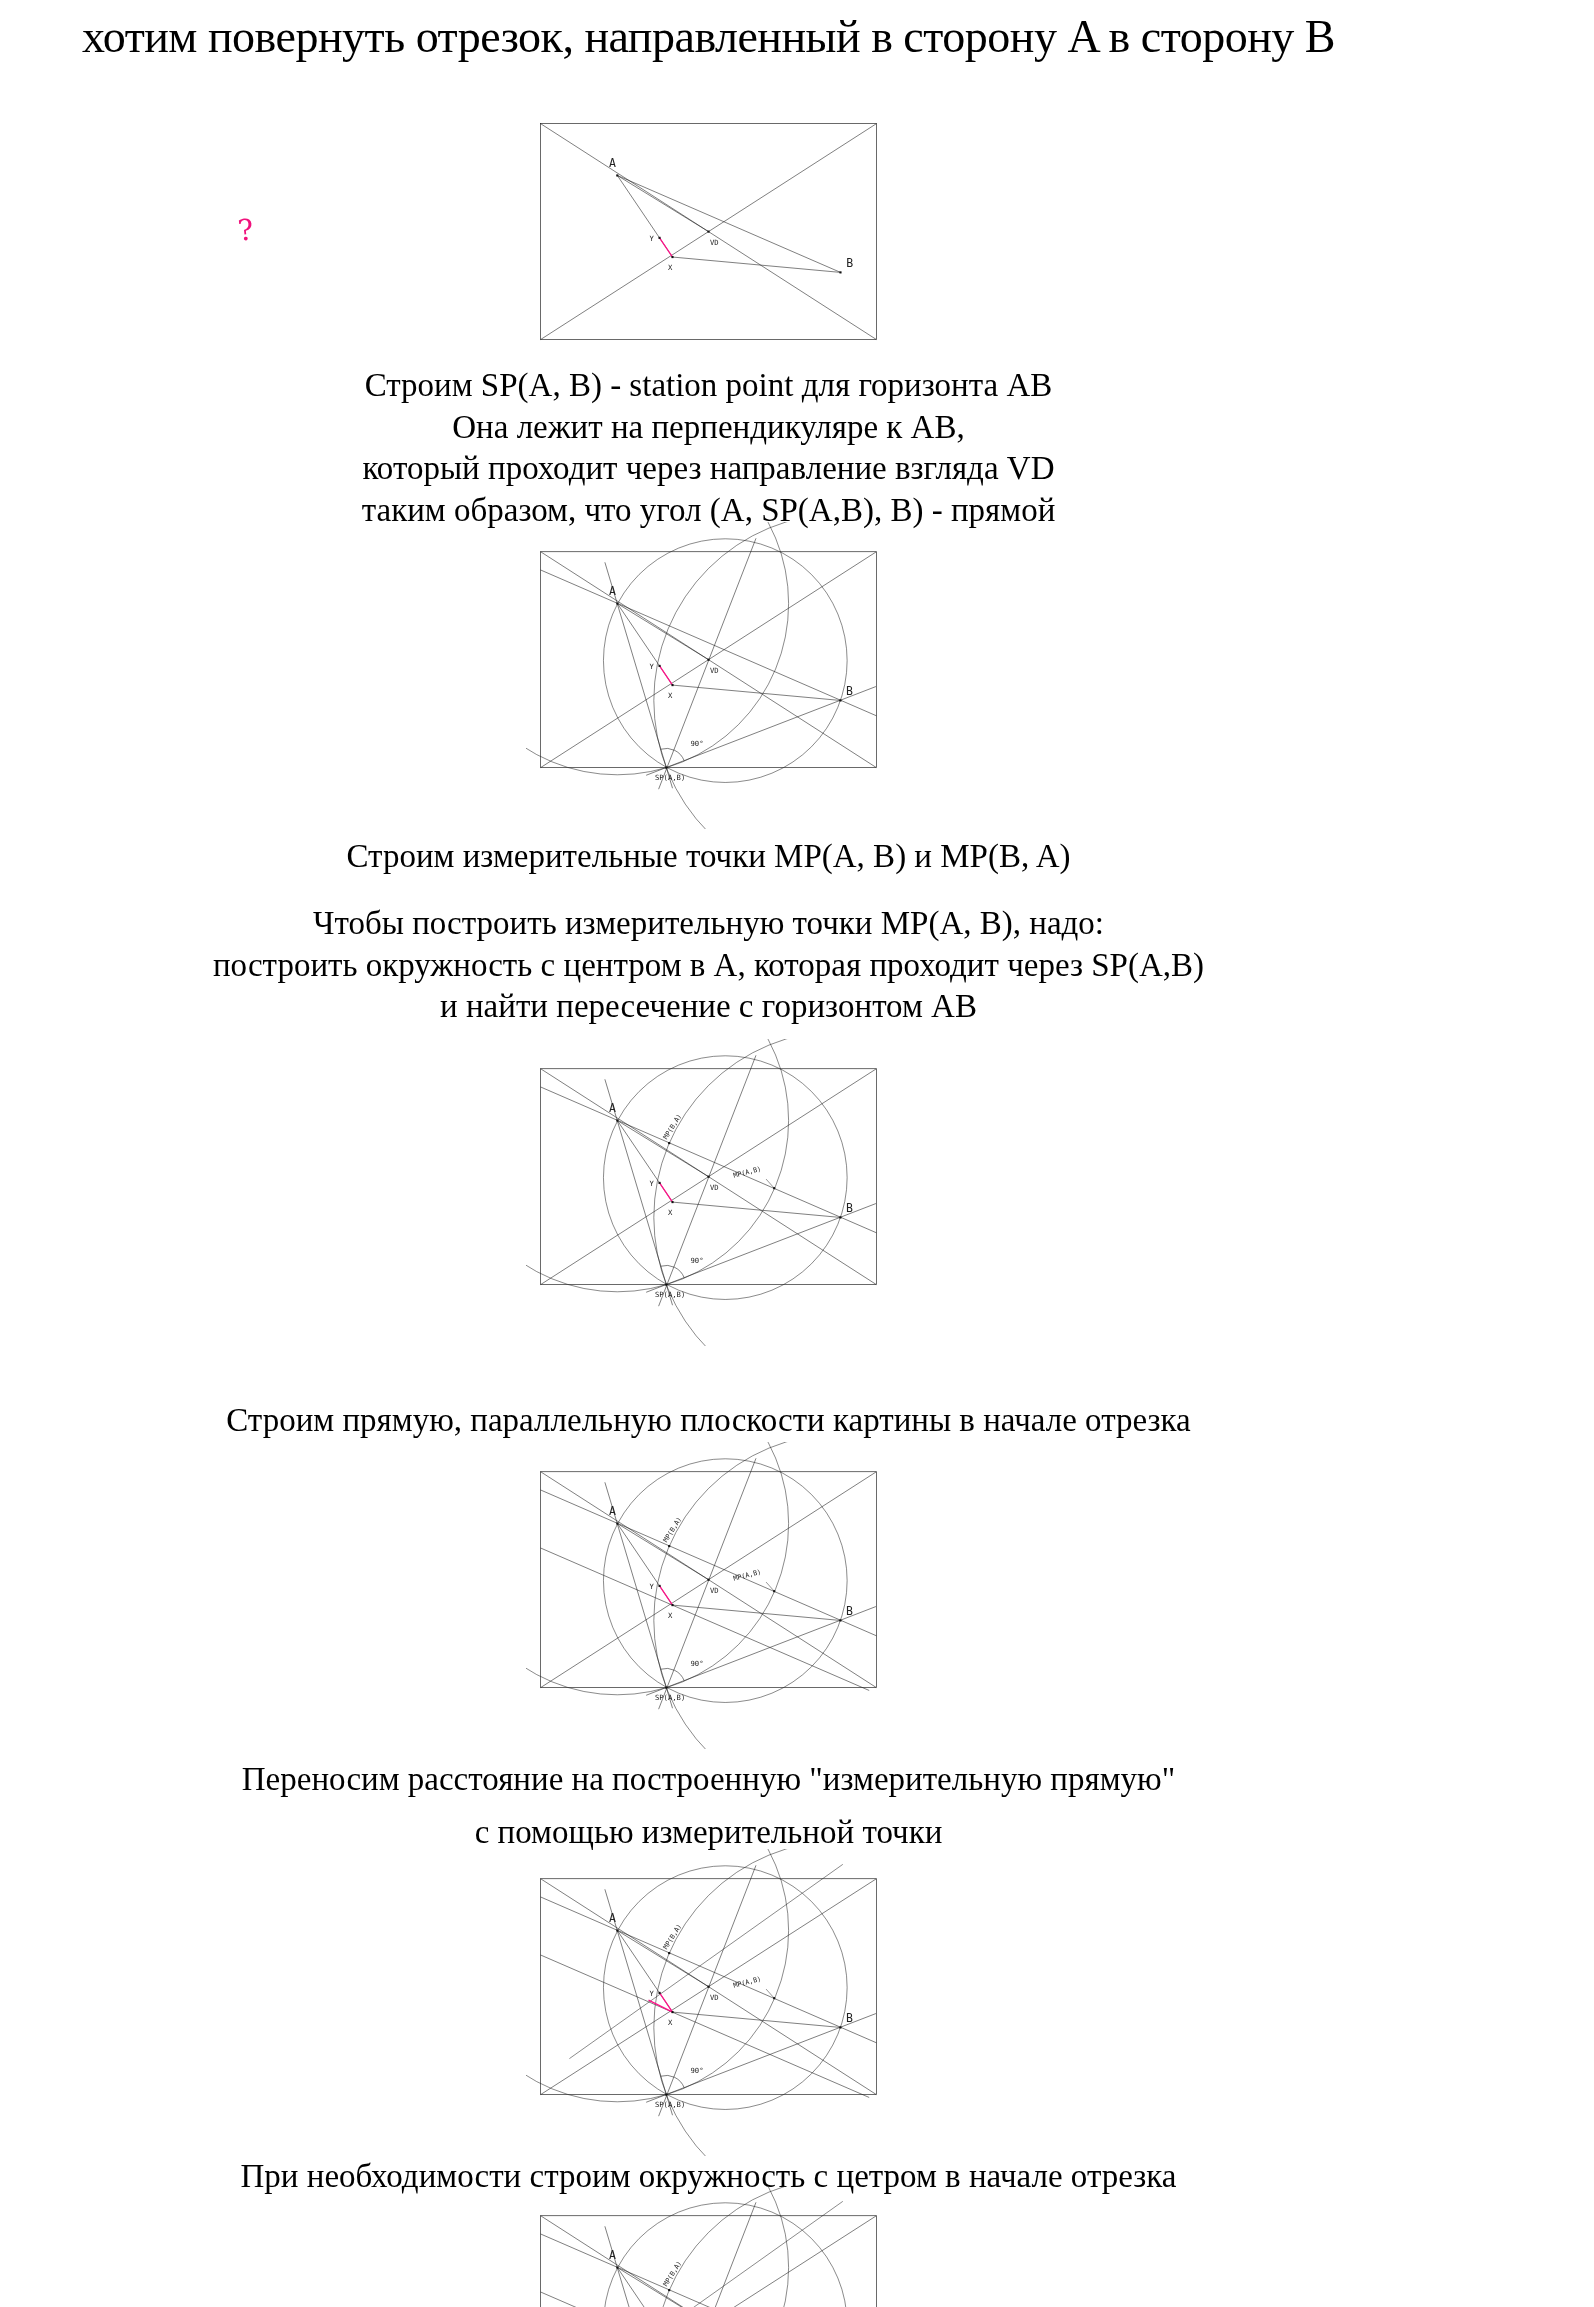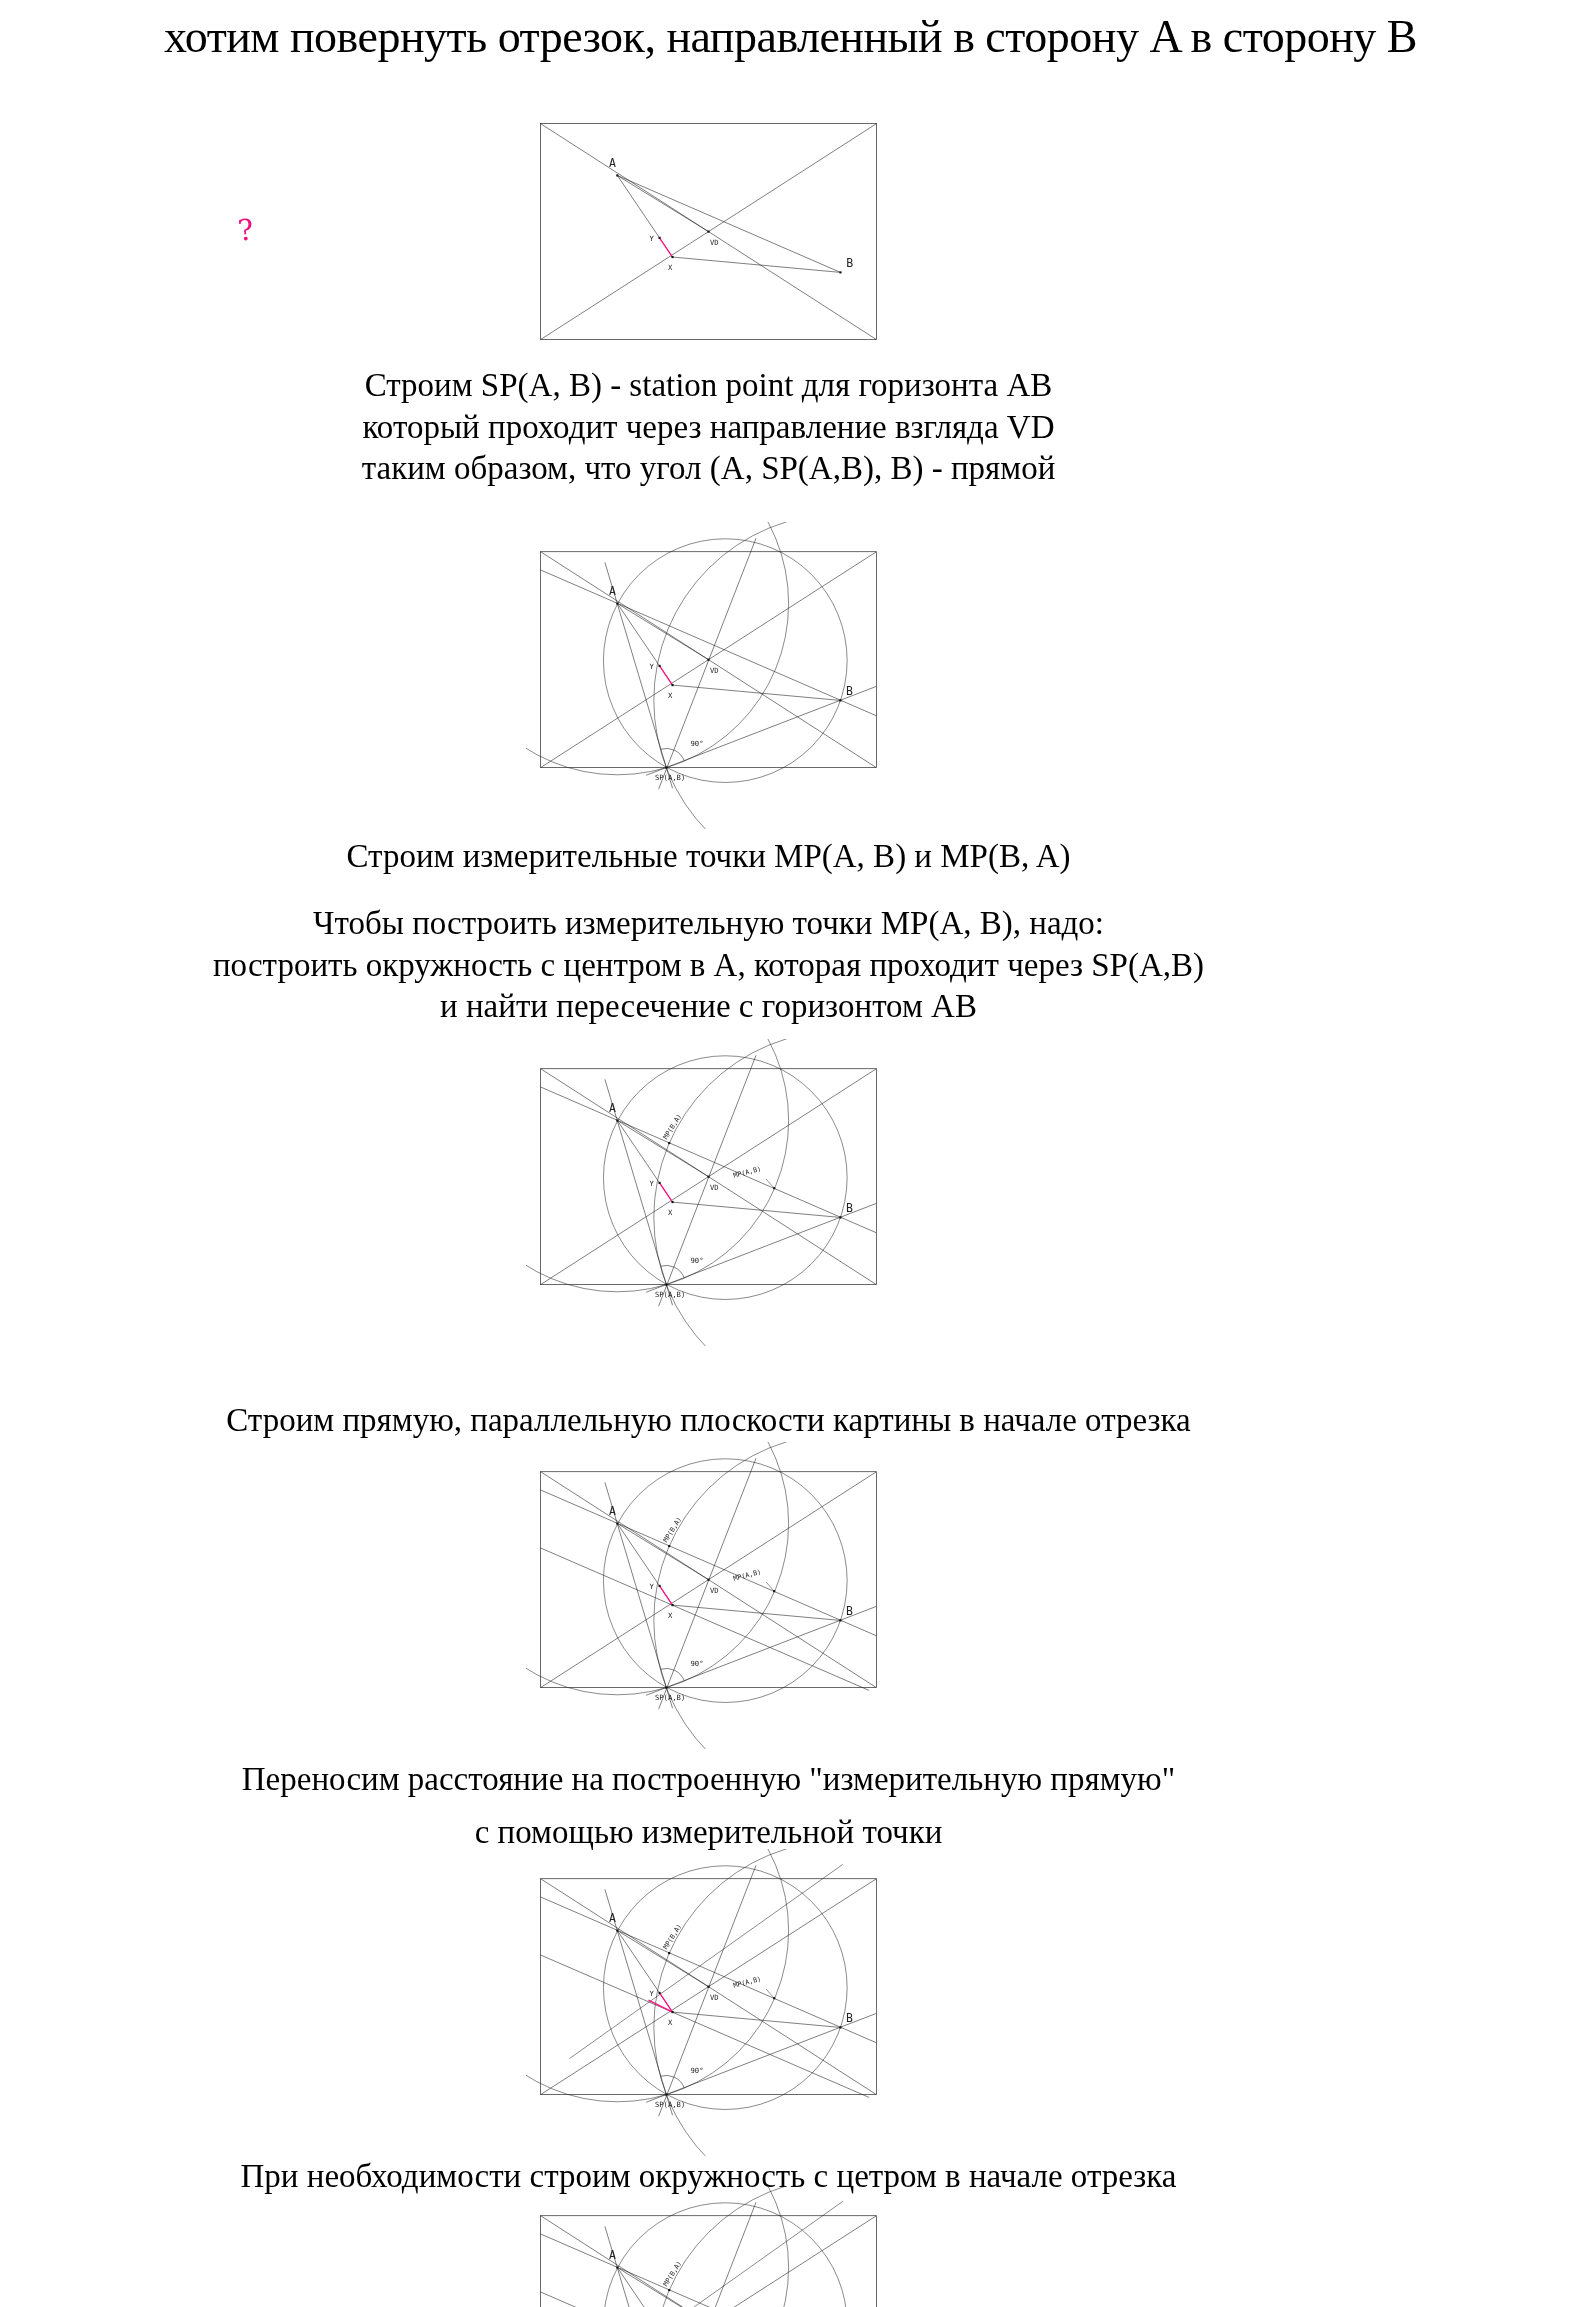--- a/index.html
+++ b/index.html
@@ -8,21 +8,21 @@
     width:1595px;height:2768px;
     overflow:hidden;
     background:#ffffff;
     color:#000;
     font-family:"Liberation Serif", serif;
   }
   .block{
     position:absolute;left:0;width:1417px;
     text-align:center;
   }
-  .title{font-size:46px;letter-spacing:-0.5px;text-align:right;}
+  .title{font-size:46px;letter-spacing:-0.5px;}
   .tb{font-size:33px;line-height:1.26;font-family:Liberation Serif, serif;}
   .tb.wide{line-height:1.6;margin-top:28px;}
   .fig{
     position:absolute;left:526px;margin:0;padding:0;
   }
   .fig svg{display:block;}
   .fig svg text{
     font-family:"DejaVu Sans Mono", monospace;
     fill:#222;
   }
@@ -58,20 +58,21 @@
       <text x="180" y="110" font-size="24" text-anchor="middle">A</text>
       <text x="674" y="318" font-size="24" text-anchor="middle">B</text>
       <text x="392" y="272" font-size="15" text-anchor="middle">VD</text>
       <text x="300" y="324" font-size="15" text-anchor="middle">X</text>
       <text x="266" y="264" font-size="15" text-anchor="end">Y</text>
     </svg>
   </figure>
 
 <div class="block tb" style="top:365px">
   <div>Строим SP(A, B) - station point для горизонта AB</div>
+  <div>Она лежит на перпендикуляре к AB,</div>
   <div>который проходит через направление взгляда VD</div>
   <div>таким образом, что угол (A, SP(A,B), B) - прямой</div>
 </div>
 
 <figure class="fig" style="top:522px">
     <svg viewBox="0 -42 760 640" width="365" height="307">
       <rect x="30" y="20" width="700" height="450" fill="none" stroke="#222222" stroke-width="1.4"></rect>
       <line x1="30" y1="20" x2="730" y2="470" stroke="#222222" stroke-width="1.2"></line>
       <line x1="30" y1="470" x2="730" y2="20" stroke="#222222" stroke-width="1.2"></line>
       <line x1="190" y1="128" x2="380" y2="245" stroke="#222222" stroke-width="1.2"></line>

